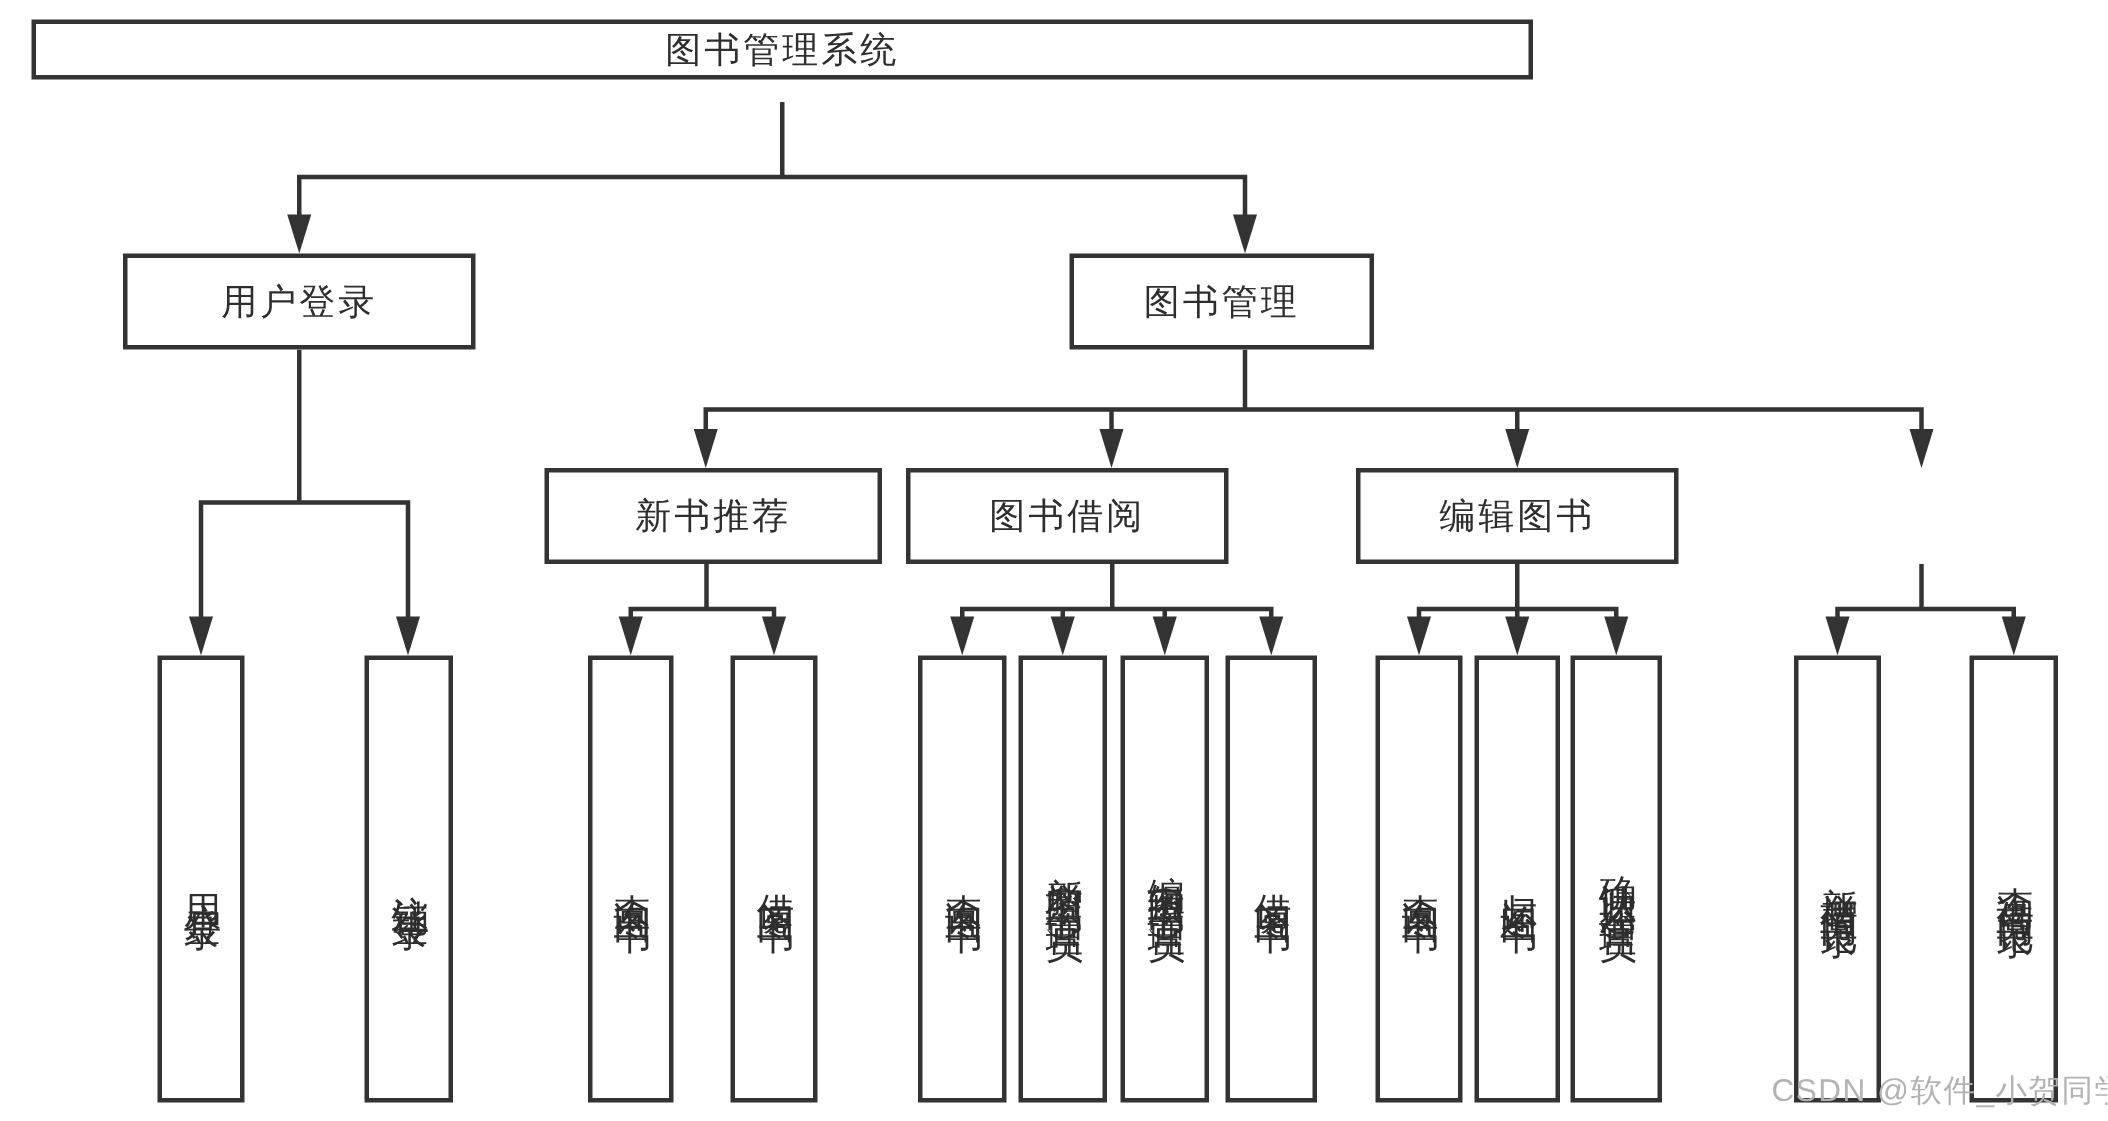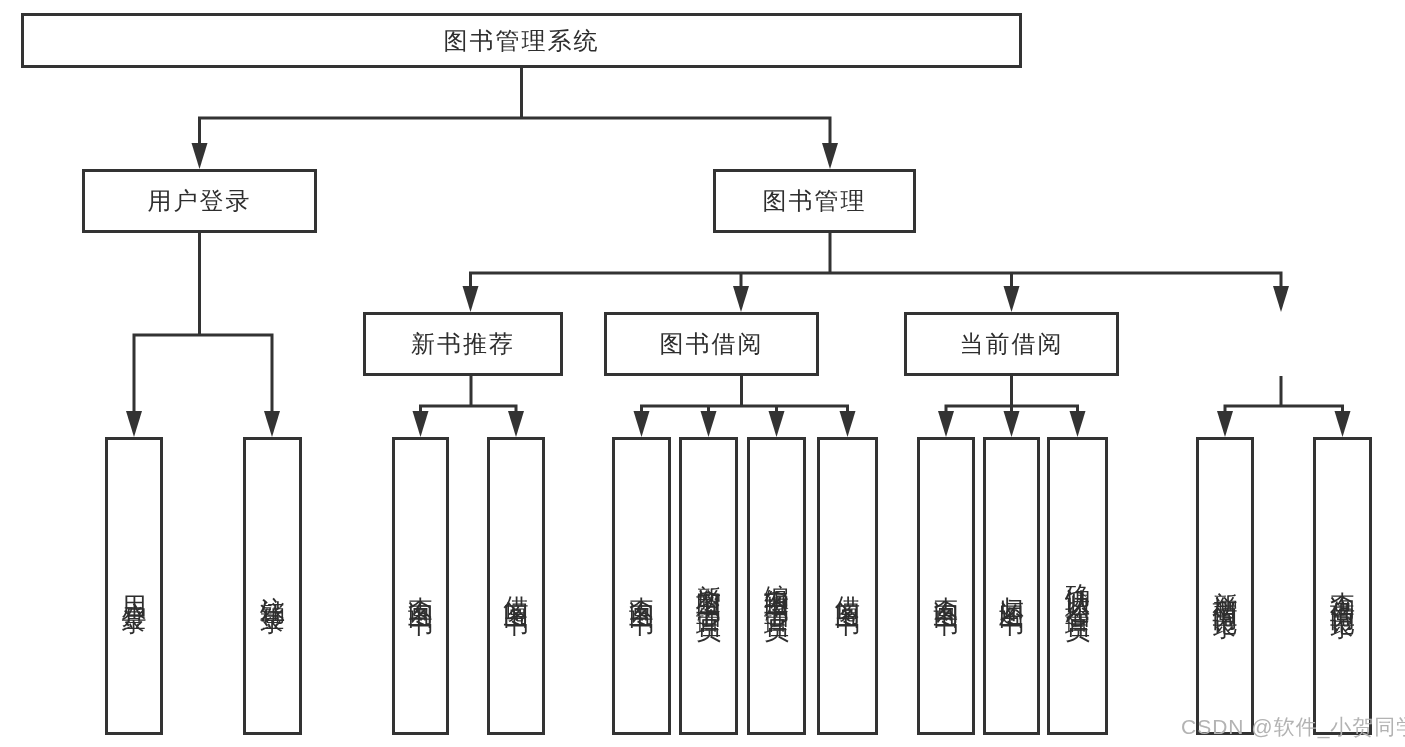--- a/index.html
+++ b/index.html
@@ -34,21 +34,21 @@
     align-items: center;
     justify-content: center;
     color: #2e2e2e;
     z-index: 2;
   }
   .hnode {
     font-size: 24px;
     letter-spacing: 2px;
     white-space: nowrap;
   }
-  .node-root  { left: 21px;  top: 13px;  width: 1001px; height: 55px; }
+  .node-root  { left: 21px;  top: 13px;  width: 1001px; height: 40px; }
   .lvl2 { top: 169px; height: 64px; }
   .lvl3 { top: 312px; height: 64px; }
   .vnode {
     top: 437px;
     height: 298px;
     font-size: 25px;
   }
   .vnode .vtext {
     writing-mode: vertical-lr;
     text-orientation: mixed;
@@ -124,28 +124,28 @@
     <span>图书管理系统</span>
   </div>
 
   <div class="node hnode lvl2" style="left:82px;width:235px;">
     <span>用户登录</span>
   </div>
   <div class="node hnode lvl2" style="left:713px;width:203px;">
     <span>图书管理</span>
   </div>
 
-  <div class="node hnode lvl3" style="left:363px;width:200px;">
+  <div class="node hnode lvl3" style="left:363px;width:225px;">
     <span>新书推荐</span>
   </div>
   <div class="node hnode lvl3" style="left:604px;width:215px;">
     <span>图书借阅</span>
   </div>
   <div class="node hnode lvl3" style="left:904px;width:215px;">
-    <span>当前借阅</span>
+    <span>编辑图书</span>
   </div>
 
   <div class="node vnode" style="left:105px;width:58px;">
     <span class="vtext">用户登录</span>
   </div>
   <div class="node vnode" style="left:243px;width:59px;">
     <span class="vtext">注销登录</span>
   </div>
   <div class="node vnode" style="left:392px;width:57px;">
     <span class="vtext">查询图书</span>

